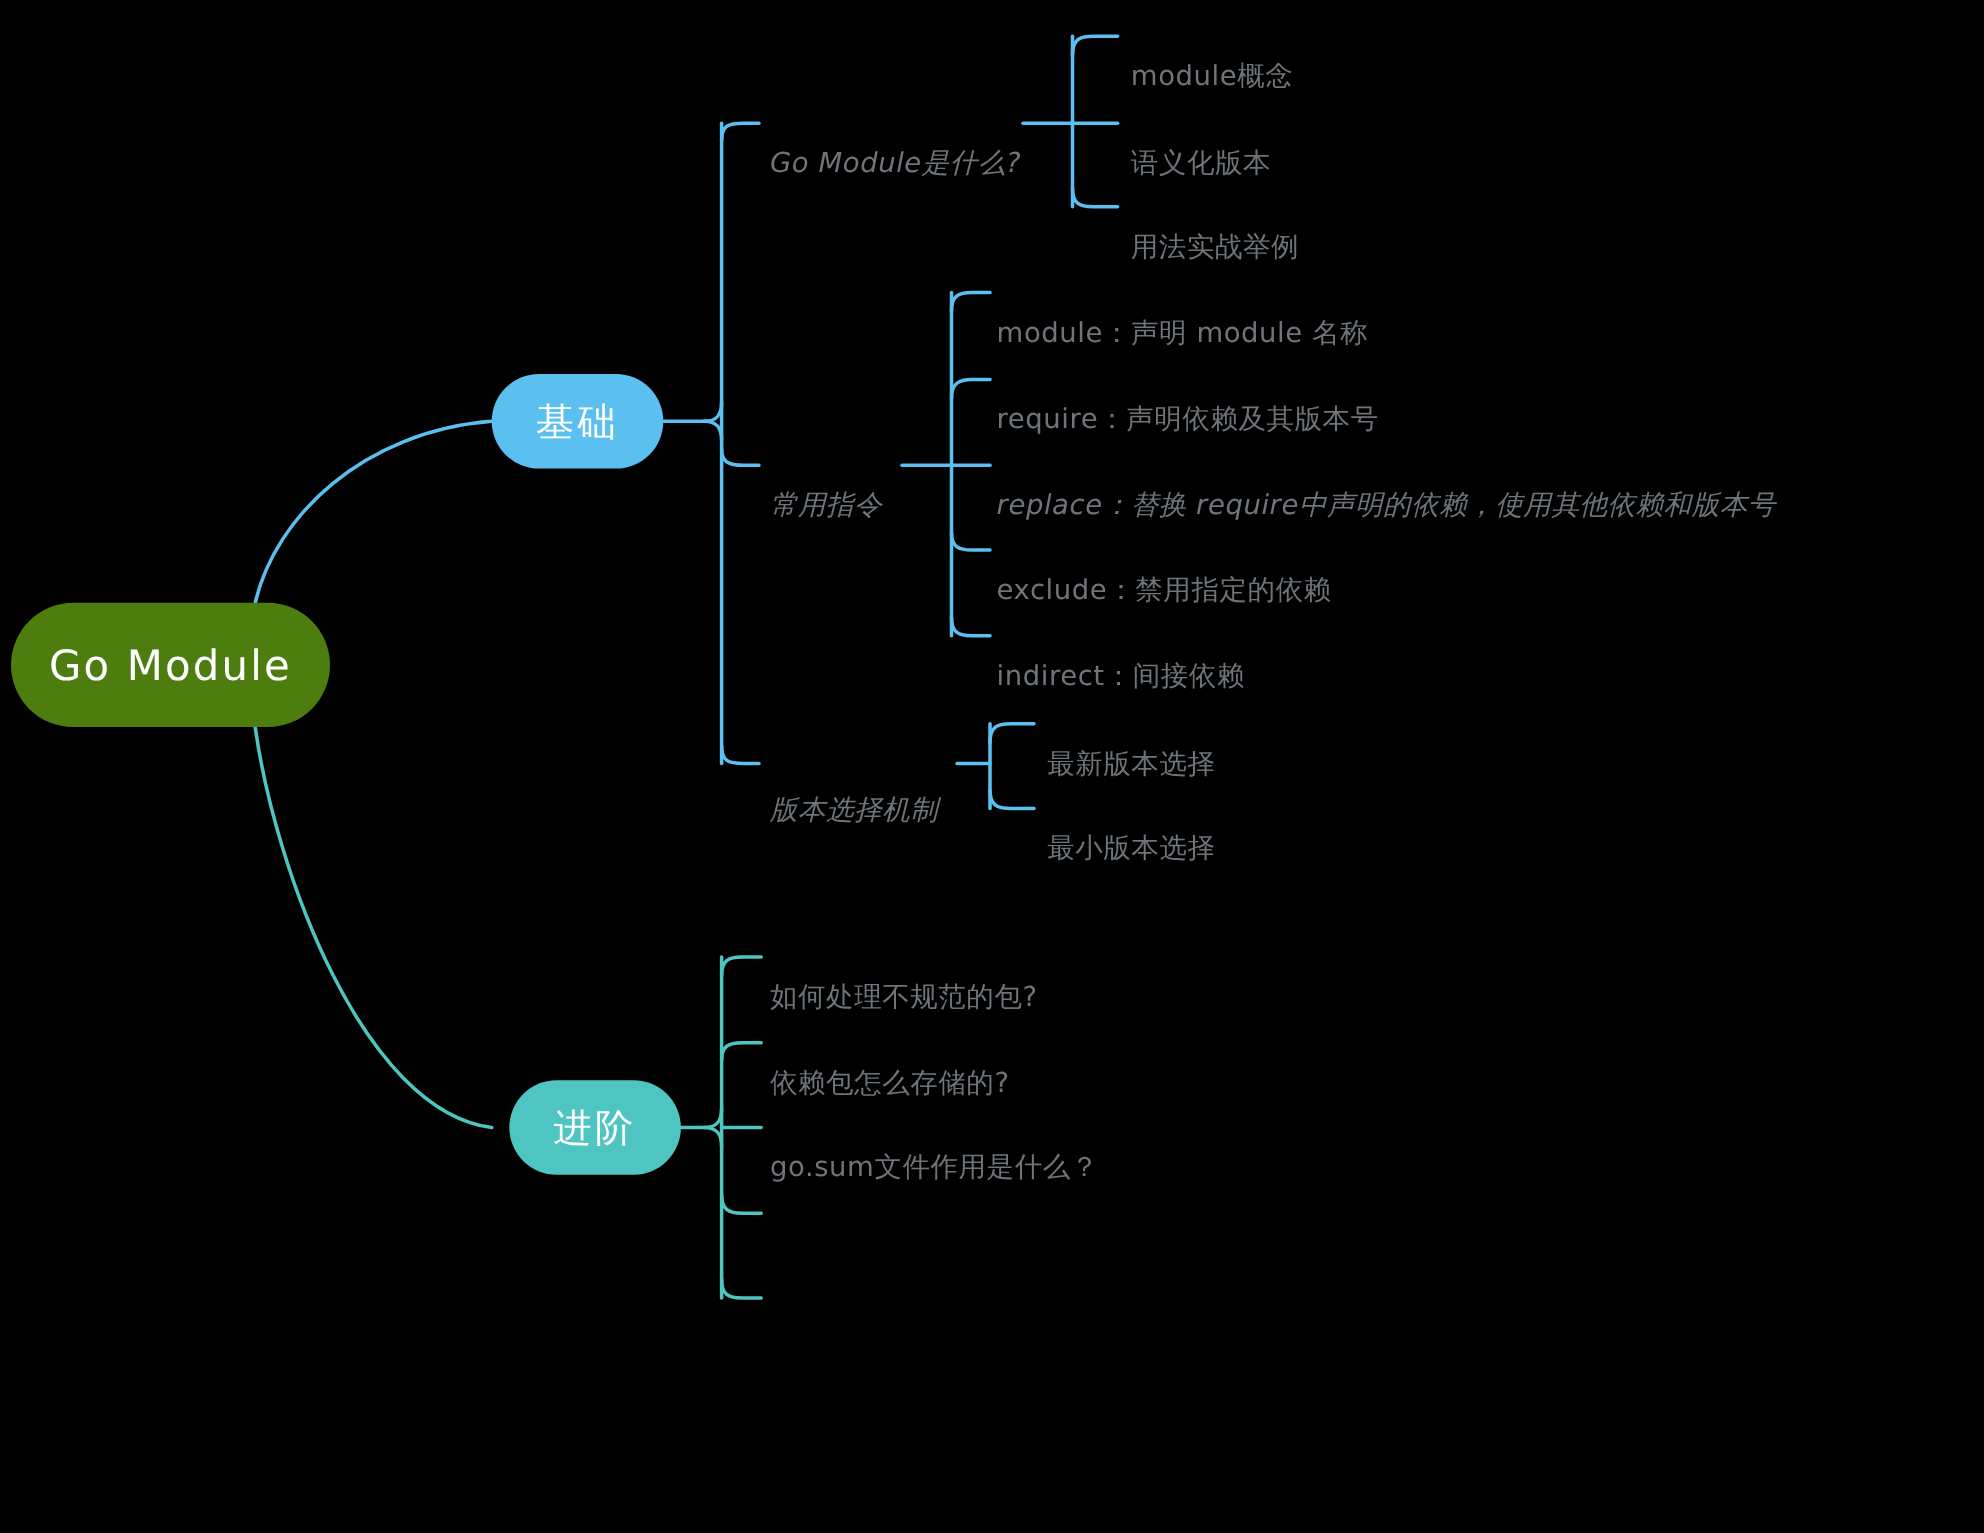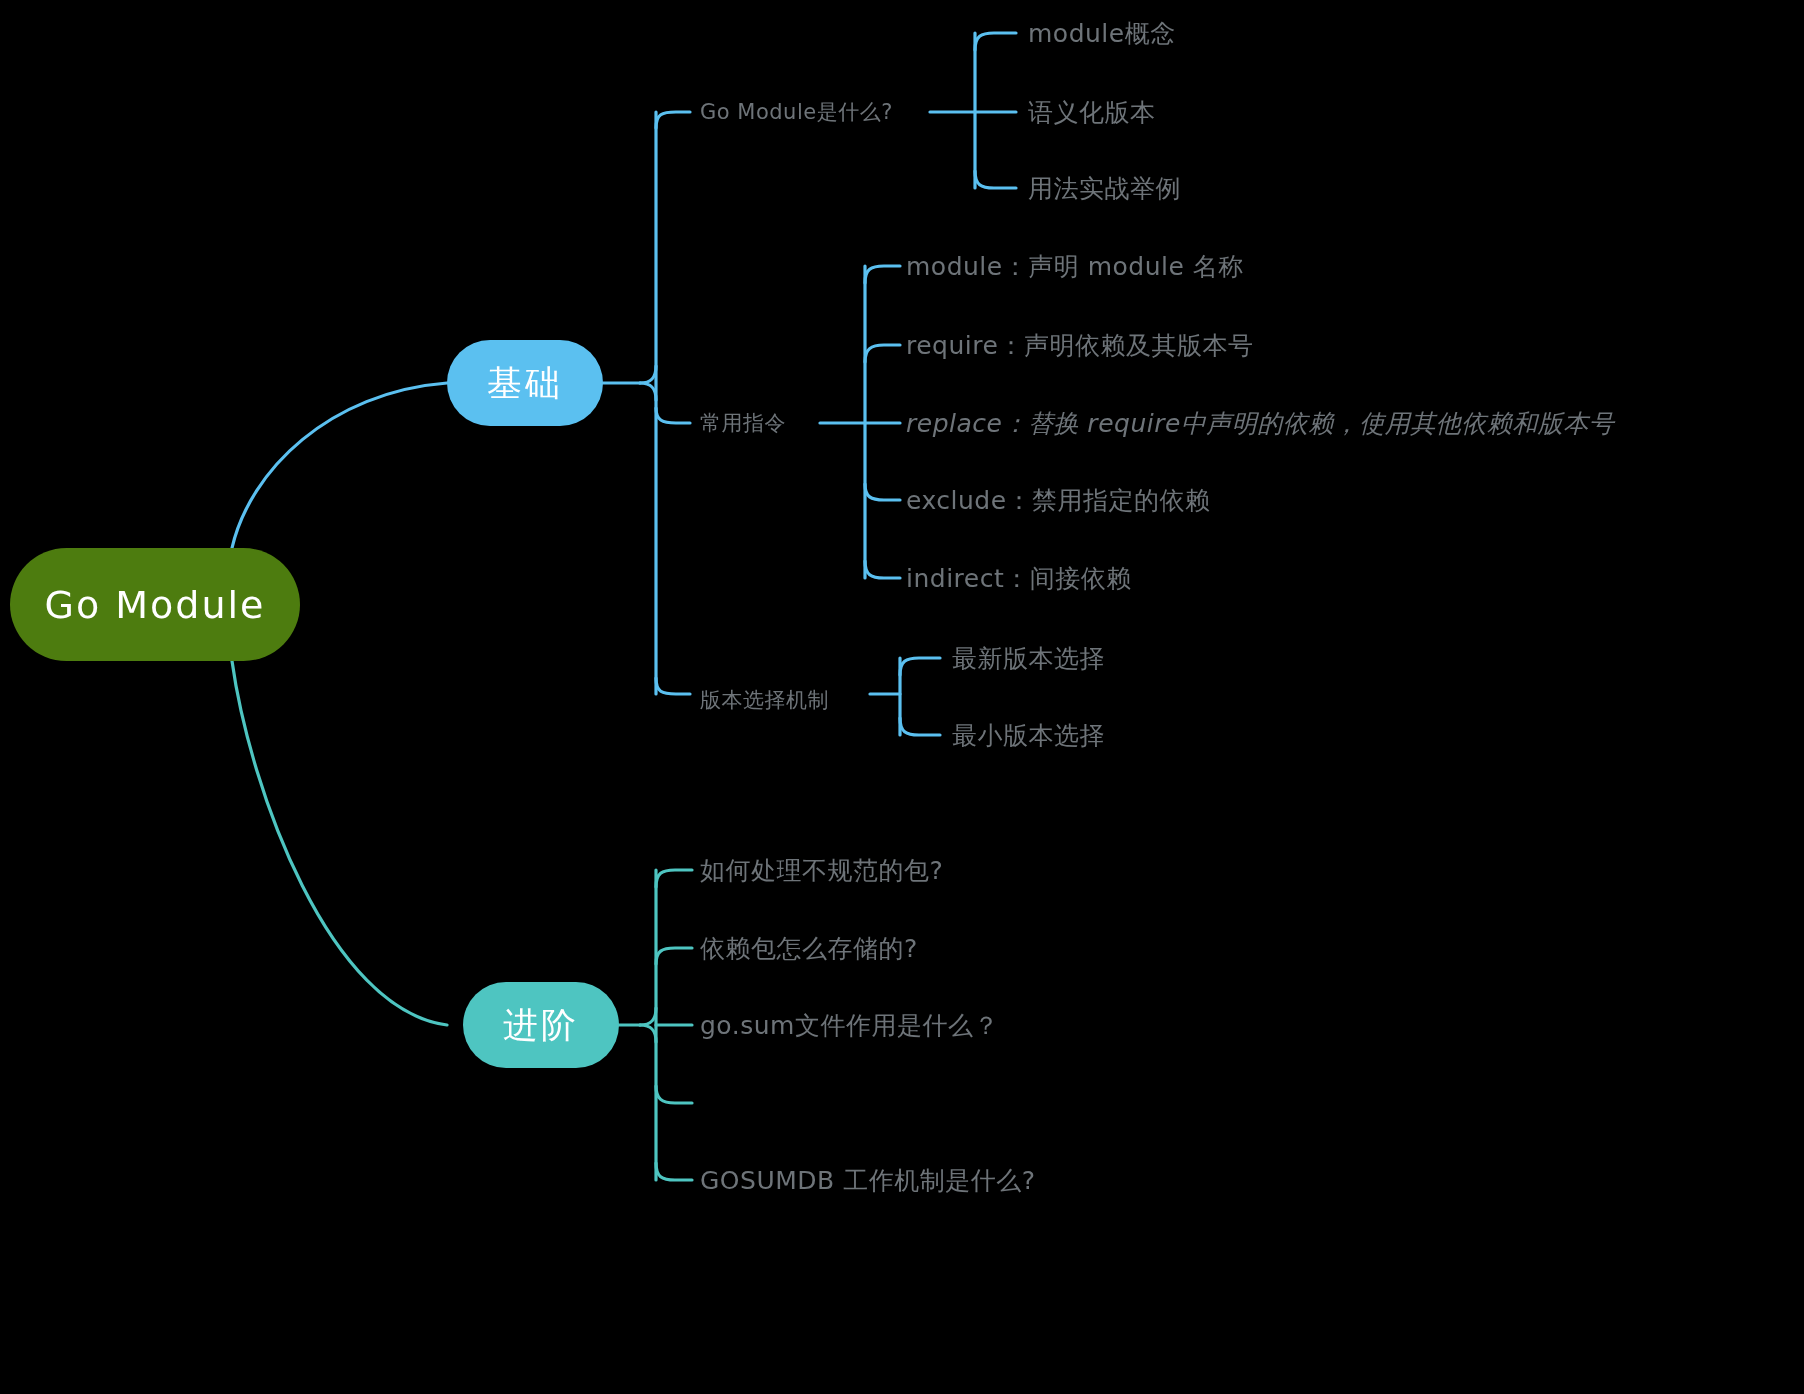--- a/index.html
+++ b/index.html
@@ -9,22 +9,22 @@
 
   .node{position:absolute;display:flex;align-items:center;justify-content:center;
         border-radius:56px;color:#ffffff;font-weight:400;letter-spacing:1px;}
   .node.root{left:10px;top:548px;width:290px;height:113px;background:#4d7c0f;
              font-size:38px;border-radius:58px;letter-spacing:2px;}
   .node.branch{width:156px;height:86px;border-radius:44px;font-size:35px;letter-spacing:3px;}
   .node.basics{left:447px;top:340px;background:#5bc0f0;}
   .node.advanced{left:463px;top:982px;background:#4ec5c1;}
 
   .lbl{position:absolute;color:#6e7479;font-size:25px;white-space:nowrap;
-       transform:translateY(-50%);letter-spacing:0.5px;}
-  .lbl.sub{font-size:21px;}
+       transform:translateY(-50%);letter-spacing:0.5px;margin-top:36px;}
+  .lbl.sub{font-size:25px;font-style:italic;}
   .lbl.leaf{font-size:25px;}
 </style>
 </head>
 <body>
 
 <div id="stage">
 
   <svg class="links" viewBox="0 0 1804 1394">
     <g fill="none" stroke-width="3.2" stroke-linecap="round">
 
@@ -97,15 +97,14 @@
   <div class="lbl leaf" style="left:906px;top:423px;font-style:italic;">replace：替换 require中声明的依赖，使用其他依赖和版本号</div>
   <div class="lbl leaf" style="left:906px;top:500px;">exclude：禁用指定的依赖</div>
   <div class="lbl leaf" style="left:906px;top:578px;">indirect：间接依赖</div>
 
   <div class="lbl leaf" style="left:952px;top:658px;">最新版本选择</div>
   <div class="lbl leaf" style="left:952px;top:735px;">最小版本选择</div>
 
   <div class="lbl leaf" style="left:700px;top:870px;">如何处理不规范的包?</div>
   <div class="lbl leaf" style="left:700px;top:948px;">依赖包怎么存储的?</div>
   <div class="lbl leaf" style="left:700px;top:1025px;">go.sum文件作用是什么？</div>
-  <div class="lbl leaf" style="left:700px;top:1180px;">GOSUMDB 工作机制是什么?</div>
 
 </div>
 
 </body></html>

